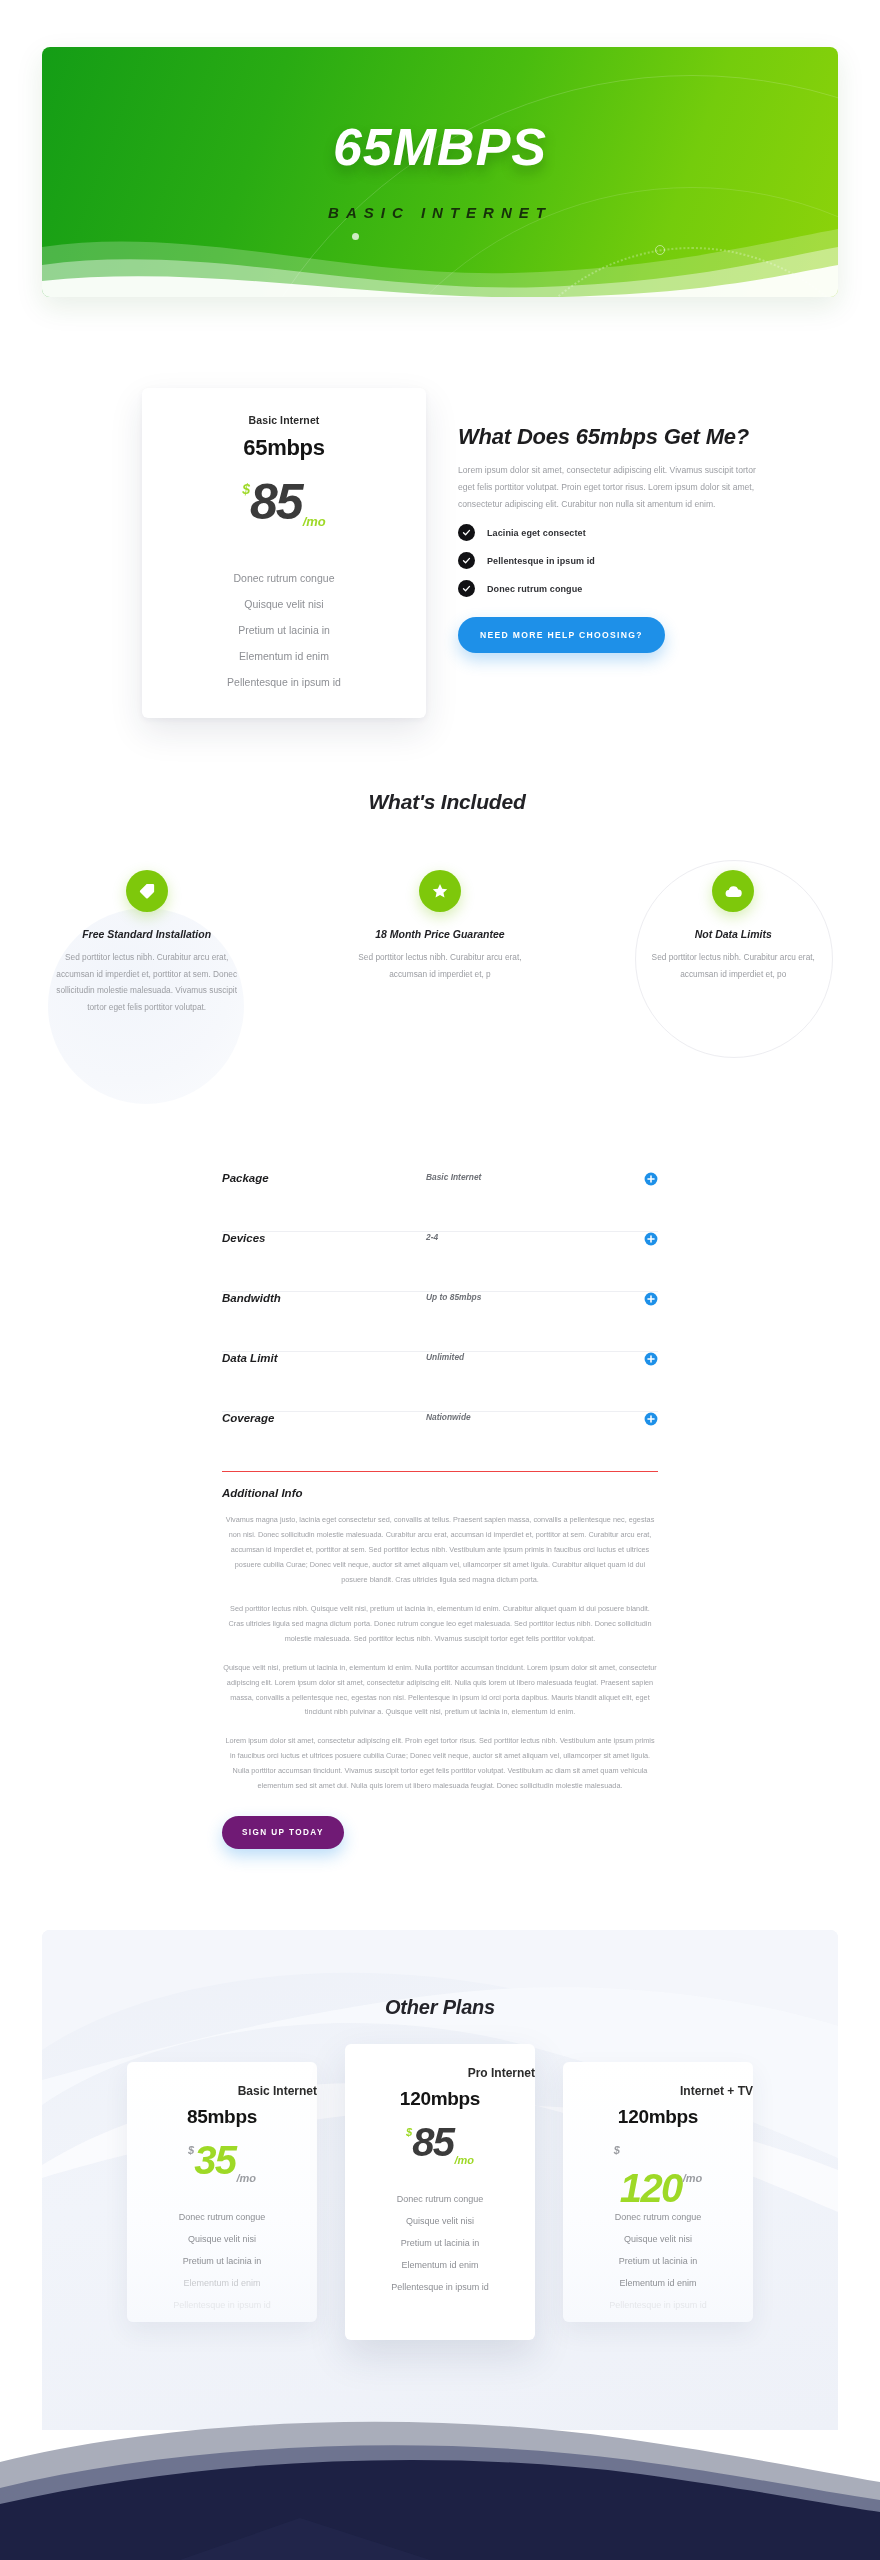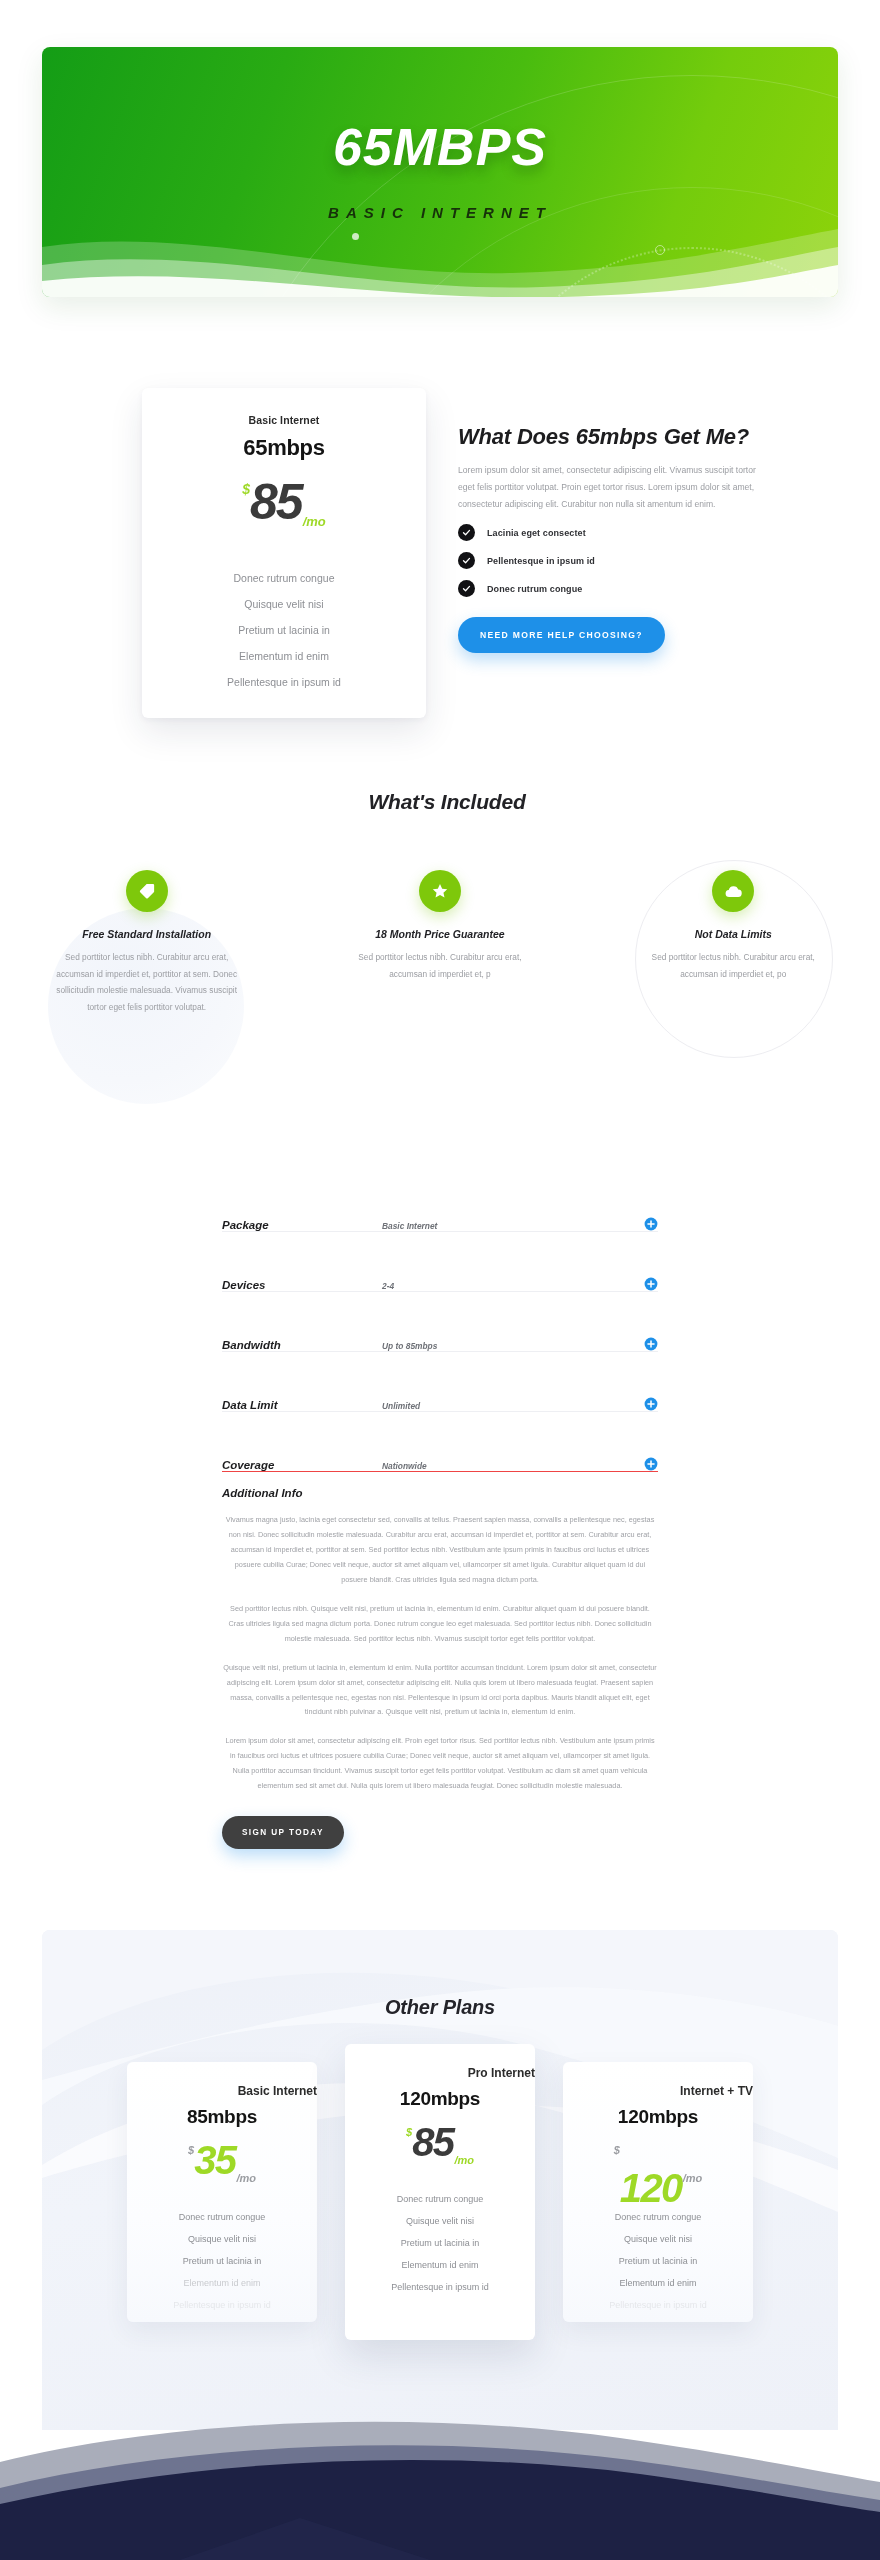--- a/index.html
+++ b/index.html
@@ -124,36 +124,36 @@
     display:flex; align-items:center; justify-content:center;
     box-shadow: 0 5px 14px rgba(126,200,11,0.30);
   }
   .feat-ico svg { display:block; }
   .feat-h { text-align:center; margin-top:16px; font-size:10.5px; font-weight:800; font-style:italic; color:#222226; }
   .feat-p { text-align:center; margin-top:9px; font-size:8.3px; line-height:2.0; color:#9b9da2; padding:0 46px; }
 
   
   .s3 { position:absolute; left:222px; top:1172px; width:436px; }
   .spec-row {
-    display:flex; align-items:flex-end;
-    height:60px; border-bottom:1px solid #eeeff3;
+    display:flex; align-items:flex-start;
+    height:60px; border-bottom:1px solid #eeeff3;gap:44px;
   }
   .spec-row:last-of-type { border-bottom:1px solid #ef4444; }
   .spec-k { width:160px; font-size:11.5px; font-weight:800; font-style:italic; color:#1d1d1f; }
   .spec-v { flex:1; font-size:8.4px; font-weight:700; font-style:italic; color:#6e7177; }
   .spec-plus { width:14px; height:14px; flex:0 0 14px; }
   .spec-plus svg { display:block; }
 
   
   .s4 { position:absolute; left:222px; top:1487px; width:436px; }
   .s4 h3 { font-size:11.5px; font-weight:800; font-style:italic; color:#1d1d1f; }
   .s4 p { margin-top:14px; font-size:7.3px; line-height:2.05; color:#a0a2a7; text-align:center; }
   .btn-signup {
     display:inline-block; margin-top:22px;
-    background:#404040; color:#fff; border:none; border-radius:20px;
+    background:#701a75; color:#fff; border:none; border-radius:20px;
     padding:12px 20px; font-size:8.2px; font-weight:800; letter-spacing:1.4px;
     box-shadow: 0 7px 16px rgba(30,144,232,0.30); cursor:pointer;
     font-family:"Liberation Sans", sans-serif;
   }
 
   
   .s5 {
     position:absolute; left:42px; top:1930px;
     width:796px; height:500px;
     background: linear-gradient(170deg, #eef1f8 0%, #f1f4fa 45%, #eef1f8 100%);

